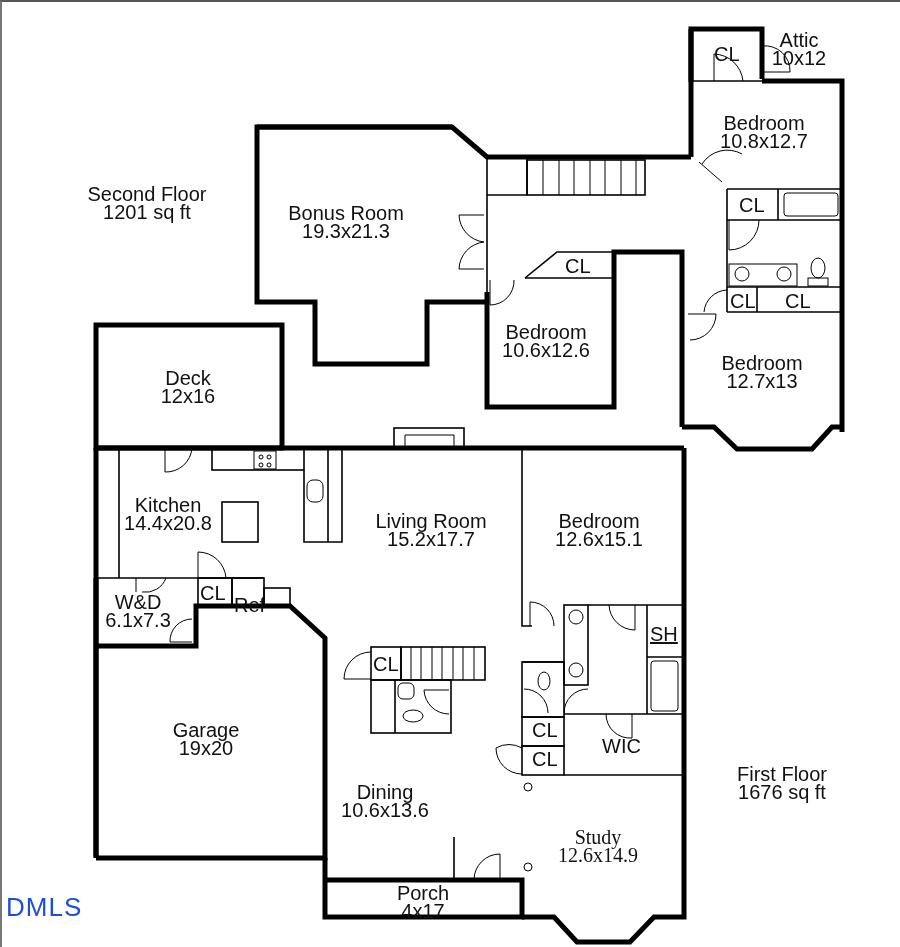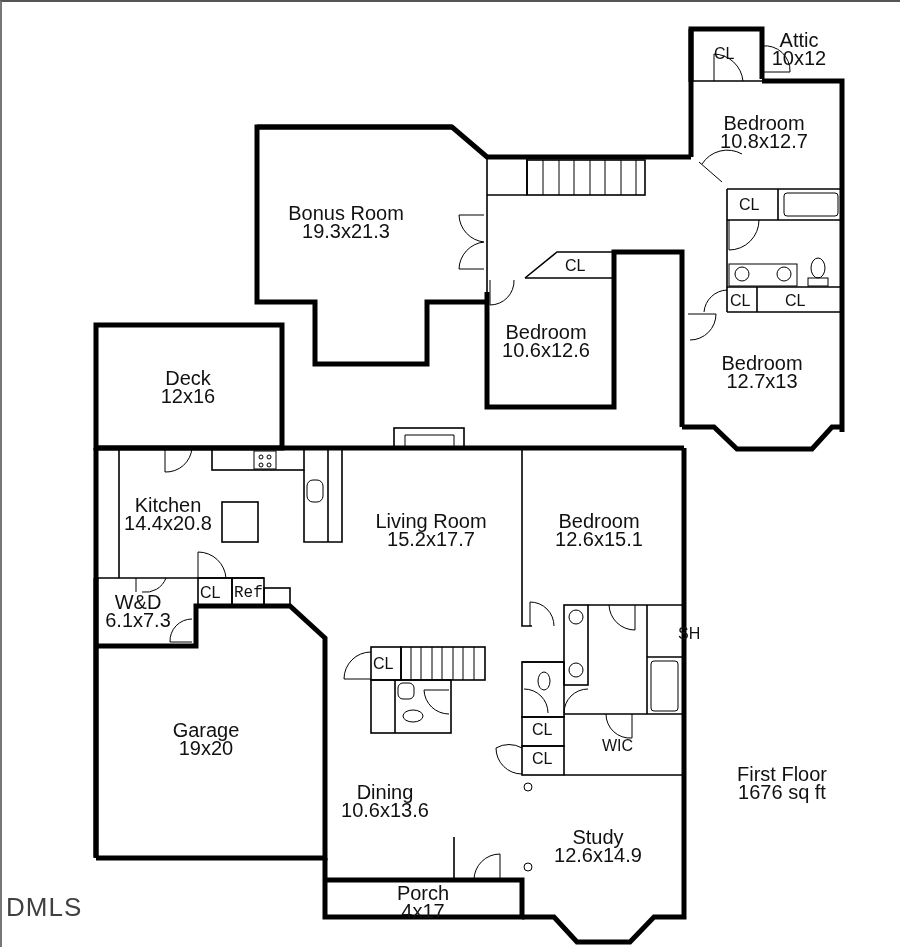--- a/index.html
+++ b/index.html
@@ -4,22 +4,22 @@
 <style>
   html,body{margin:0;padding:0;background:#fff;}
   #plan{position:relative;width:900px;height:947px;overflow:hidden;background:#fff;
     border-top:2px solid #555;border-left:2px solid #777;box-sizing:border-box;
     font-family:"Liberation Sans",sans-serif;color:#111;}
   svg{position:absolute;left:0;top:0;}
   .w{stroke:#000;stroke-width:5;fill:none;stroke-linejoin:miter;}
   .t{stroke:#000;stroke-width:1.6;fill:none;}
   .th{stroke:#000;stroke-width:1;fill:none;}
   .lbl{position:absolute;text-align:center;font-size:20px;line-height:18px;white-space:nowrap;transform:translateX(-50%);}
-  .sm{position:absolute;font-size:16px;line-height:18px;white-space:nowrap;}
-  .wm{position:absolute;left:4px;top:890px;font-size:26px;color:#404040;letter-spacing:1px;font-weight:300;}
+  .sm{position:absolute;font-size:20px;line-height:18px;white-space:nowrap;}
+  .wm{position:absolute;left:4px;top:890px;font-size:26px;color:#1d4ed8;letter-spacing:1px;font-weight:300;}
 </style>
 </head>
 <body>
 
 <div id="plan">
   <svg width="900" height="947" viewBox="0 0 900 947">
 
     <polyline class="w" points="689,80 689,27 760,27 760,77"></polyline>
     <line class="t" x1="689" y1="79" x2="760" y2="79"></line>
     <path class="th" d="M712,79 L712,52 A30,30 0 0 1 741,79"></path>
@@ -146,20 +146,24 @@
     <path class="th" d="M520,746 A26,26 0 0 0 494,746 M494,746 A26,26 0 0 0 520,772"></path>
     <circle class="th" cx="526" cy="785" r="4"></circle>
 
     <polyline class="w" points="323,856 323,878 520,878 520,915 323,915 323,878"></polyline>
     <line class="t" x1="452" y1="835" x2="452" y2="878"></line>
     <path class="th" d="M498,852 L498,878 M472,878 A26,26 0 0 1 498,852"></path>
     <circle class="th" cx="526" cy="865" r="4"></circle>
     <polyline class="w" points="520,915 552,915 575,940 628,940 652,915 682,915 682,860"></polyline>
   </svg>
 
+  <div class="lbl" style="left:145px;top:183px;">
+    <div>Second Floor</div>
+    <div>1201 sq ft</div>
+  </div>
   <div class="lbl" style="left:780px;top:740px;margin-top:23px;">
     <div>First Floor</div>
     <div>1676 sq ft</div>
   </div>
 
   <div class="lbl" style="left:797px;top:29px;">
     <div>Attic</div>
     <div>10x12</div>
   </div>
   <div class="lbl" style="left:762px;top:112px;">
@@ -199,36 +203,36 @@
     <div>6.1x7.3</div>
   </div>
   <div class="lbl" style="left:204px;top:719px;">
     <div>Garage</div>
     <div>19x20</div>
   </div>
   <div class="lbl" style="left:383px;top:781px;">
     <div>Dining</div>
     <div>10.6x13.6</div>
   </div>
-  <div class="lbl" style="left:596px;top:826px;">
+  <div class="lbl" style="left:596px;top:826px;font-family:Liberation Serif, serif;">
     <div>Study</div>
     <div>12.6x14.9</div>
   </div>
   <div class="lbl" style="left:421px;top:882px;">
     <div>Porch</div>
     <div>4x17</div>
   </div>
 
   <span class="sm" style="left:712px;top:43px;">CL</span>
   <span class="sm" style="left:737px;top:194px;">CL</span>
   <span class="sm" style="left:563px;top:255px;">CL</span>
   <span class="sm" style="left:728px;top:290px;">CL</span>
   <span class="sm" style="left:783px;top:290px;">CL</span>
   <span class="sm" style="left:198px;top:582px;">CL</span>
-  <span class="sm" style="left:232px;top:582px;font-family:Liberation Mono, monospace;">Ref</span>
+  <span class="sm" style="left:232px;top:594px;">Ref</span>
   <span class="sm" style="left:371px;top:653px;">CL</span>
-  <span class="sm" style="left:676px;top:623px;">SH</span>
+  <span class="sm" style="left:648px;top:623px;text-decoration:underline;">SH</span>
   <span class="sm" style="left:530px;top:719px;">CL</span>
   <span class="sm" style="left:530px;top:748px;">CL</span>
   <span class="sm" style="left:600px;top:735px;">WIC</span>
 
   <div class="wm">DMLS</div>
 </div>
 
 </body></html>

